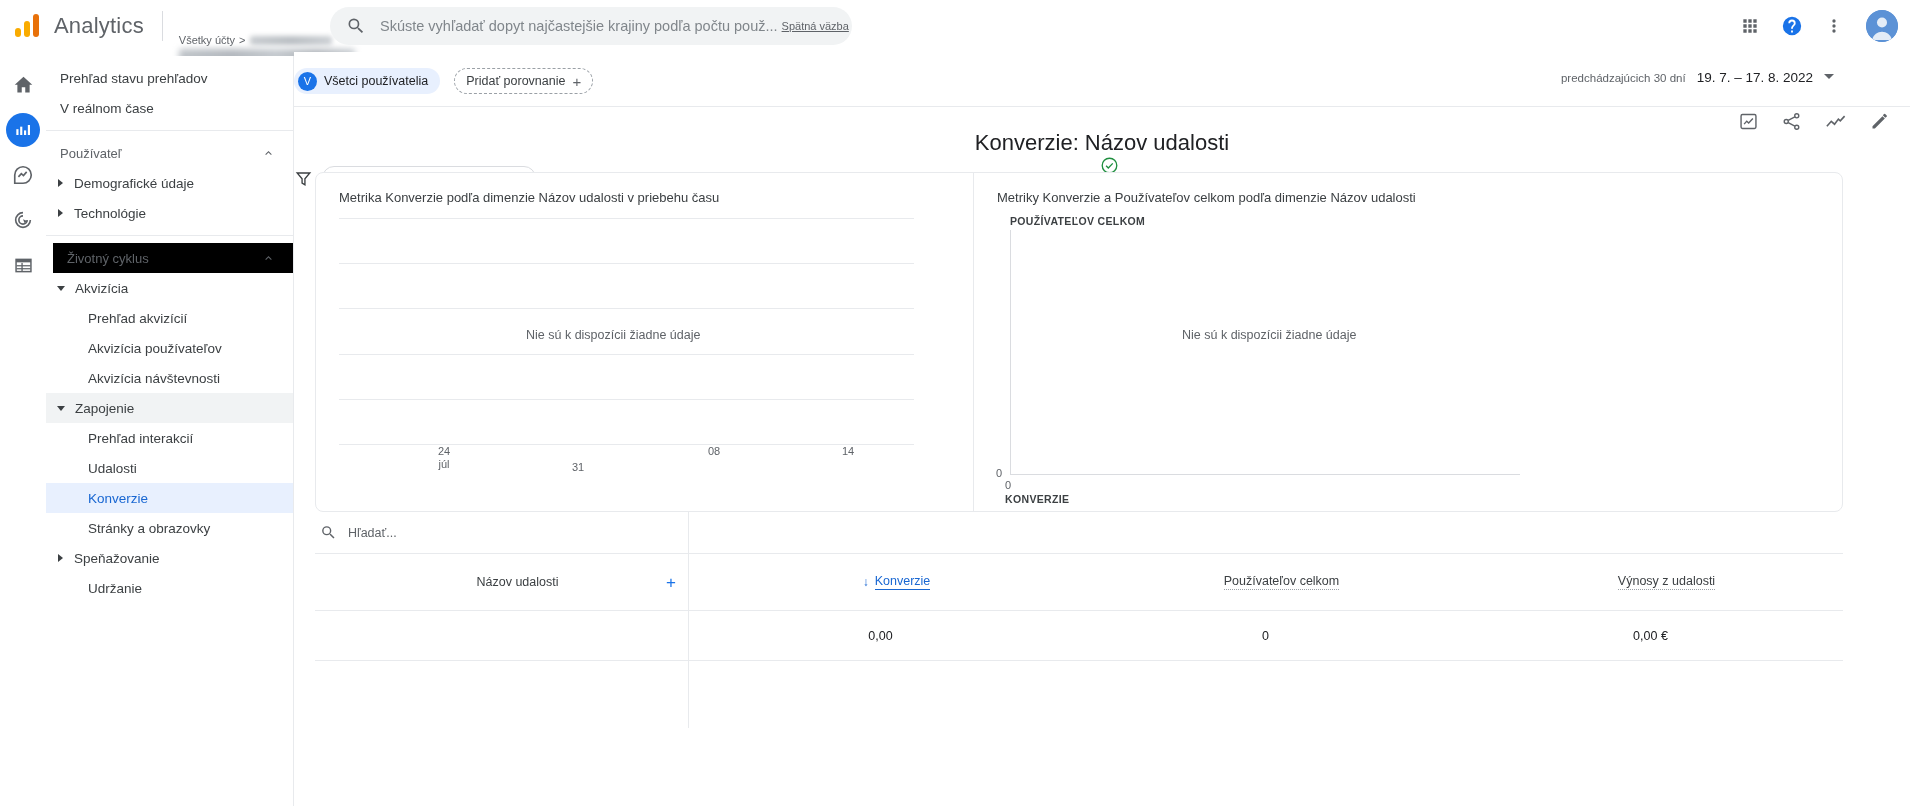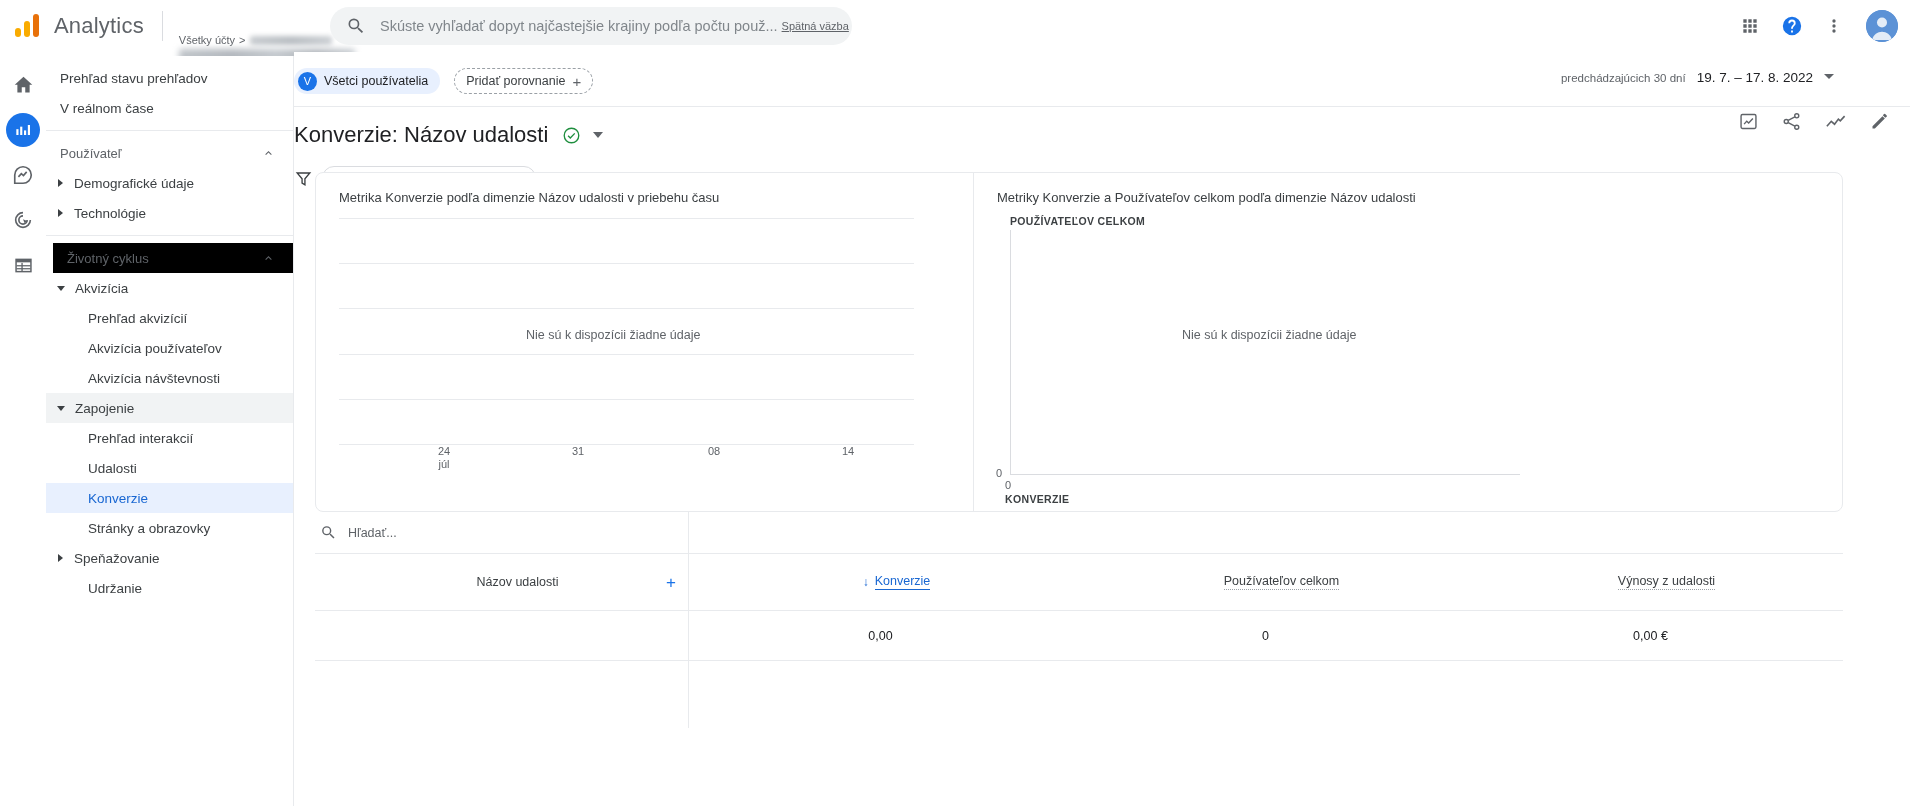--- a/index.html
+++ b/index.html
@@ -150,22 +150,22 @@
   .dr-prev { font-size: 11.5px; color: #5f6368; }
   .dr-main { font-size: 13.5px; color: #202124; }
   .dr-caret {
     width: 0; height: 0; border-left: 5px solid transparent; border-right: 5px solid transparent;
     border-top: 5px solid #5f6368; position: relative; top: -3px;
   }
 
   .hr-top { position: absolute; left: 0; top: 54px; width: 1616px; height: 1px; background: #e8eaed; }
 
   .title-row {
-    position: absolute; left: 0; top: 62px; width: 1616px; height: 42px;
-    display: flex; align-items: center;
+    position: absolute; left: 0; top: 78px; width: 1616px; height: 42px;
+    display: flex; align-items: center; flex-direction: column;
   }
   .page-title { font-size: 22px; color: #202124; font-weight: 400; white-space: nowrap; }
   .ok-badge { margin-left: 14px; display: flex; align-items: center; }
   .title-caret {
     width: 0; height: 0; border-left: 5px solid transparent; border-right: 5px solid transparent;
     border-top: 6px solid #5f6368; margin-left: 12px;
   }
   .title-tools {
     position: absolute; right: 20px; top: 58px; display: flex; align-items: center; gap: 22px;
   }
@@ -507,21 +507,21 @@
           <div class="gl" style="top:136px"></div>
           <div class="gl" style="top:181px"></div>
           <div class="gl" style="top:226px"></div>
         </div>
         <div class="nodata" style="left:210px; top:155px;">Nie sú k dispozícii žiadne údaje</div>
         <div class="lxaxis">
           <div class="lxtick" style="left:105px; top:0;">
             <span>24</span>
             <span>júl</span>
           </div>
-          <div class="lxtick" style="left:239px; top:0;">
+          <div class="lxtick" style="left:239px; top:16px;">
             <span>31</span>
           </div>
           <div class="lxtick" style="left:375px; top:0;">
             <span>08</span>
             <span></span>
           </div>
           <div class="lxtick" style="left:509px; top:0;">
             <span>14</span>
           </div>
         </div>

